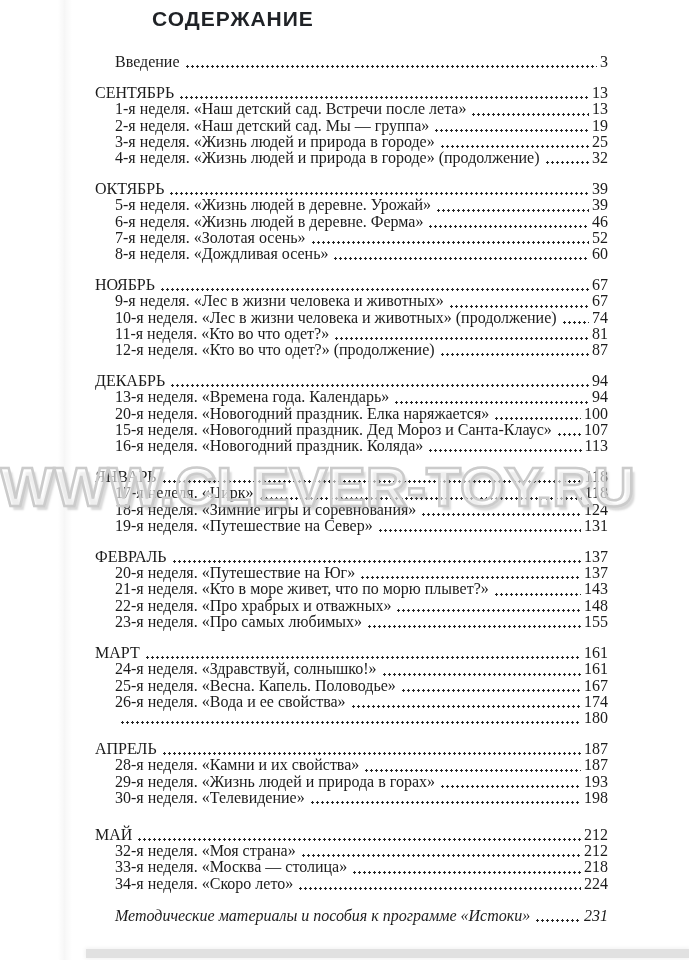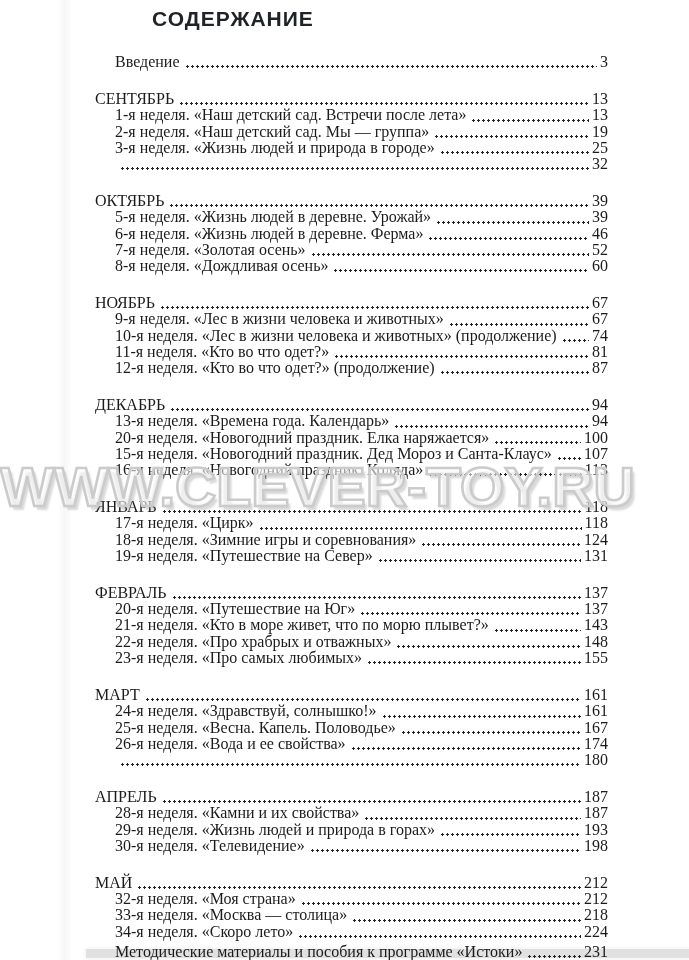--- a/index.html
+++ b/index.html
@@ -37,23 +37,23 @@
   .row .lbl{flex:0 0 auto;}
   .row .dots{
     flex:1 1 auto;min-width:14px;align-self:flex-end;height:12px;margin:0 3px 0 5px;
     background-image:radial-gradient(circle, #242424 1.02px, transparent 1.4px);
     background-size:5px 5px;
     background-repeat:repeat-x;
     background-position:left calc(100% - 1px);
   }
   .row .pg{flex:0 0 auto;text-align:right;}
   .row.indented{padding-left:20px;}
-  .section{margin-top:21px;}
+  .section{margin-top:15px;}
   .section.last{margin-top:21px;}
-  .appendix{margin-top:4px;}
+  .appendix{margin-top:16px;font-style:italic;}
   .watermark{
     position:absolute;left:-10px;top:451px;width:630px;height:72px;
     font-family:"Liberation Sans","DejaVu Sans",sans-serif;
     font-weight:bold;font-size:55px;line-height:72px;
     letter-spacing:0px;white-space:nowrap;text-align:center;
     color:rgba(255,255,255,0.55);
     -webkit-text-stroke:2.5px #cbcbcb;
     text-shadow:3px 4px 2px rgba(130,130,130,0.30);
     transform:scaleX(1.04);transform-origin:left center;
     pointer-events:none;
@@ -90,20 +90,21 @@
             <span class="lbl">2-я неделя. «Наш детский сад. Мы — группа»</span>
             <span class="dots"></span>
             <span class="pg">19</span>
           </div>
           <div class="row indented week">
             <span class="lbl">3-я неделя. «Жизнь людей и природа в городе»</span>
             <span class="dots"></span>
             <span class="pg">25</span>
           </div>
           <div class="row indented week">
+            <span class="lbl">4-я неделя. «Жизнь людей и природа в городе» (продолжение)</span>
             <span class="dots"></span>
             <span class="pg">32</span>
           </div>
         </div>
         <div class="section">
           <div class="row month">
             <span class="lbl">ОКТЯБРЬ</span>
             <span class="dots"></span>
             <span class="pg">39</span>
           </div>

